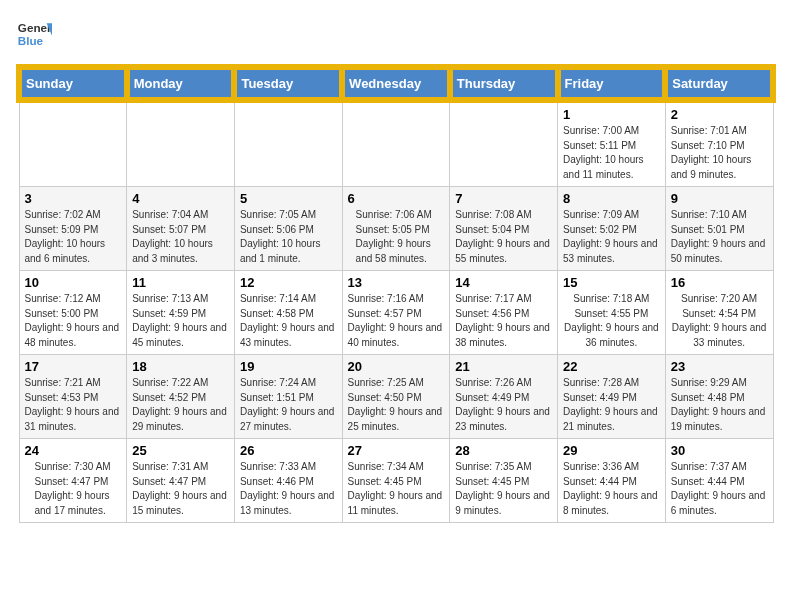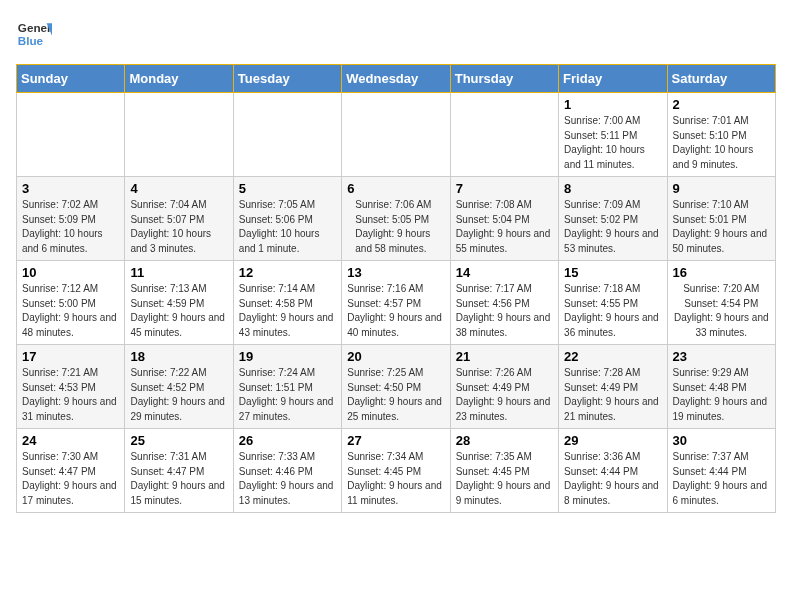--- a/index.html
+++ b/index.html
@@ -42,21 +42,21 @@
       border-collapse: collapse;
       font-size: 11px;
     }
     thead tr th {
       background: #4a86c8;
       color: #fff;
       padding: 6px 4px;
       text-align: left;
       font-size: 13px;
       font-weight: bold;
-      border: 1px solid #eab308;
+      border: 6px solid #eab308;
     }
     tbody tr td {
       border: 1px solid #ccc;
       vertical-align: top;
       padding: 4px 5px;
       width: calc(100% / 7);
       min-height: 80px;
       background: #fff;
     }
     tbody tr:nth-child(even) td {
@@ -115,21 +115,21 @@
         <td class="empty"></td>
         <td>
           <span class="day-num">1</span>
           <div class="day-info" style="white-space: pre-line;">Sunrise: 7:00 AM
 Sunset: 5:11 PM
 Daylight: 10 hours and 11 minutes.</div>
         </td>
         <td>
           <span class="day-num">2</span>
           <div class="day-info" style="white-space: pre-line;">Sunrise: 7:01 AM
-Sunset: 5:10 PM
+Sunset: 7:10 PM
 Daylight: 10 hours and 9 minutes.</div>
         </td>
       </tr>
       <tr>
         <td>
           <span class="day-num">3</span>
           <div class="day-info" style="white-space: pre-line;">Sunrise: 7:02 AM
 Sunset: 5:09 PM
 Daylight: 10 hours and 6 minutes.</div>
         </td>
@@ -196,21 +196,21 @@
 Daylight: 9 hours and 40 minutes.</div>
         </td>
         <td>
           <span class="day-num">14</span>
           <div class="day-info" style="white-space: pre-line;">Sunrise: 7:17 AM
 Sunset: 4:56 PM
 Daylight: 9 hours and 38 minutes.</div>
         </td>
         <td>
           <span class="day-num">15</span>
-          <div class="day-info" style="white-space: pre-line;">Sunrise: 7:18 AM
+          <div class="day-info" style="white-space: pre-line; text-align: center;">Sunrise: 7:18 AM
 Sunset: 4:55 PM
 Daylight: 9 hours and 36 minutes.</div>
         </td>
         <td>
           <span class="day-num">16</span>
           <div class="day-info" style="white-space: pre-line; text-align: center;">Sunrise: 7:20 AM
 Sunset: 4:54 PM
 Daylight: 9 hours and 33 minutes.</div>
         </td>
       </tr>
@@ -254,21 +254,21 @@
         <td>
           <span class="day-num">23</span>
           <div class="day-info" style="white-space: pre-line;">Sunrise: 9:29 AM
 Sunset: 4:48 PM
 Daylight: 9 hours and 19 minutes.</div>
         </td>
       </tr>
       <tr>
         <td>
           <span class="day-num">24</span>
-          <div class="day-info" style="white-space: pre-line;">Sunrise: 7:30 AM
+          <div class="day-info" style="white-space: pre-line; margin-left: 10px;">Sunrise: 7:30 AM
 Sunset: 4:47 PM
 Daylight: 9 hours and 17 minutes.</div>
         </td>
         <td>
           <span class="day-num">25</span>
           <div class="day-info" style="white-space: pre-line;">Sunrise: 7:31 AM
 Sunset: 4:47 PM
 Daylight: 9 hours and 15 minutes.</div>
         </td>
         <td>

